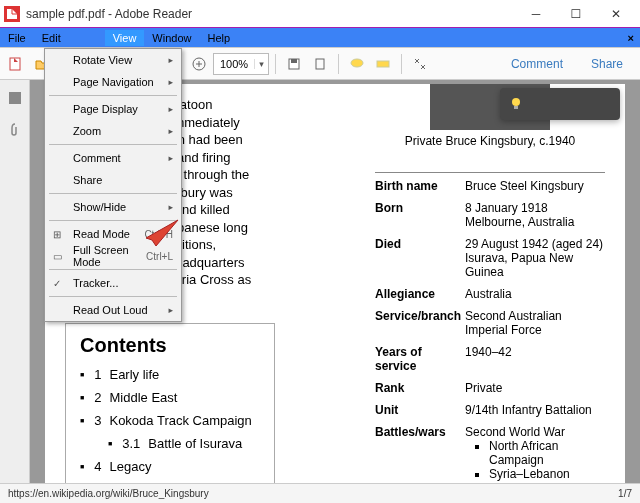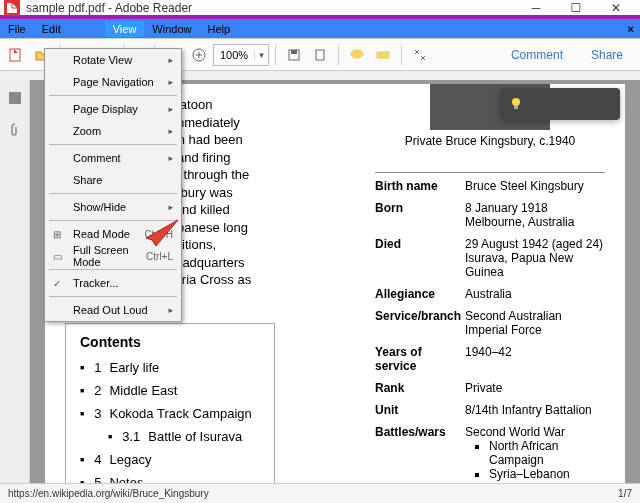--- a/index.html
+++ b/index.html
@@ -1,17 +1,17 @@
 <!DOCTYPE html>
 <html><head>
 <meta charset="utf-8">
 <style>
 * { margin: 0; padding: 0; box-sizing: border-box; font-family: "Segoe UI", Tahoma, sans-serif; }
 body { width: 640px; height: 503px; background: #f0f0f0; overflow: hidden; position: relative; }
-.titlebar { height: 19px; background: #fff; display: flex; align-items: center; padding: 0 4px; border-bottom: 4px solid #a21caf; }
+.titlebar { height: 28px; background: #fff; display: flex; align-items: center; padding: 0 4px; border-bottom: 1px solid #a21caf; }
 .titlebar .icon { width: 16px; height: 16px; margin-right: 6px; }
 .titlebar .title { font-size: 12px; color: #333; flex: 1; }
 .winbtns { display: flex; }
 .winbtn { width: 40px; height: 26px; display: flex; align-items: center; justify-content: center; font-size: 12px; color: #333; }
 .menubar { height: 20px; background: #3b82f6; display: flex; align-items: center; font-size: 11px; border-bottom: 1px solid #ccc; position: relative; }
 .menubar .mitem { padding: 2px 8px; cursor: pointer; }
 .menubar .mitem.active { background: #3399ff; color: #fff; margin-left: 36px; }
 .menubar .mclose { margin-left: auto; padding: 0 6px; font-weight: bold; cursor: pointer; }
 .toolbar { height: 32px; background: #fafafa; border-bottom: 1px solid #ccc; display: flex; align-items: center; padding: 0 4px; gap: 2px; }
 .tbtn { width: 24px; height: 24px; display: flex; align-items: center; justify-content: center; border: 1px solid transparent; border-radius: 2px; cursor: pointer; }
@@ -28,21 +28,21 @@
 .bodytext { width: 300px; line-height: 1.35; }
 .photobox { position: absolute; right: 20px; top: 0; width: 230px; }
 .photo { width: 120px; height: 46px; background: #555; margin: 0 auto; }
 .caption { text-align: center; font-size: 12px; margin-top: 4px; }
 .infobox { border-top: 1px solid #888; margin-top: 24px; padding-top: 6px; font-size: 12px; }
 .infobox .row { display: flex; margin-bottom: 8px; }
 .infobox .k { width: 90px; font-weight: bold; }
 .infobox .v { flex: 1; }
 .infobox ul { list-style: square; padding-left: 24px; }
 .contents { border: 1px solid #aaa; width: 210px; padding: 10px 14px; margin-top: 16px; background: #fff; }
-.contents h2 { font-size: 14px; font-weight: bold; margin-bottom: 10px; }
+.contents h2 { font-size: 20px; font-weight: bold; margin-bottom: 10px; }
 .contents .toc-item { margin: 8px 0; font-size: 13px; display: flex; align-items: center; }
 .contents .toc-item::before { content: "■"; font-size: 7px; margin-right: 10px; }
 .contents .sub { margin-left: 28px; }
 .contents .num { margin-right: 8px; }
 .statusbar { position: absolute; bottom: 0; left: 0; right: 0; height: 20px; background: #f5f5f5; border-top: 1px solid #ccc; display: flex; align-items: center; font-size: 10px; padding: 0 8px; color: #333; }
 .statusbar .pgnum { margin-left: auto; }
 
 .dropdown { position: absolute; left: 44px; top: 48px; width: 138px; background: #f2f2f2; border: 1px solid #999; box-shadow: 2px 2px 4px rgba(0,0,0,0.3); font-size: 11px; z-index: 100; }
 .dropdown .ditem { padding: 4px 8px; display: flex; align-items: center; cursor: pointer; height: 22px; }
 .dropdown .dsep { height: 1px; background: #bbb; margin: 2px 4px; }
@@ -235,21 +235,21 @@
           </div>
           <div class="row">
             <div class="k">Rank</div>
             <div class="v">
               <div style="white-space:pre-line">Private</div>
             </div>
           </div>
           <div class="row">
             <div class="k">Unit</div>
             <div class="v">
-              <div style="white-space:pre-line">8/14th Infantry Battalion</div>
+              <div style="white-space:pre-line">9/14th Infantry Battalion</div>
             </div>
           </div>
           <div class="row">
             <div class="k">Battles/wars</div>
             <div class="v">
               <div style="white-space:pre-line">Second World War</div>
               <ul>
                 <li>North African Campaign</li>
                 <li>Syria–Lebanon Campaign</li>
                 <li>Battle of Jezzine</li>

